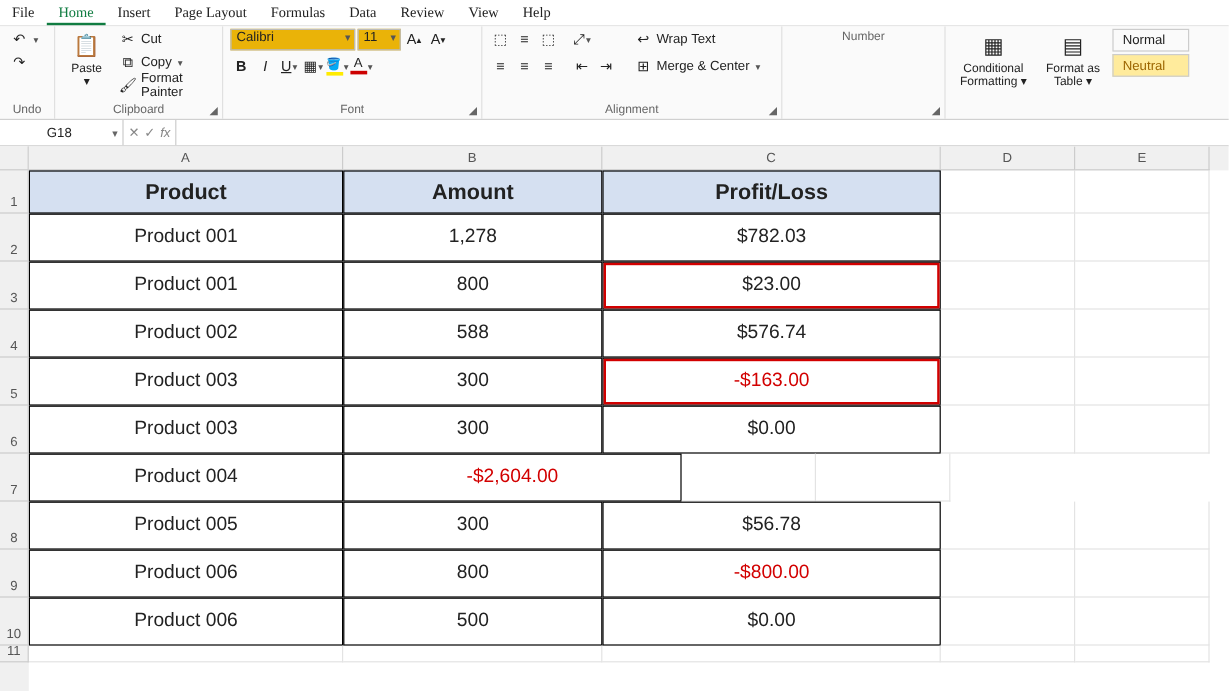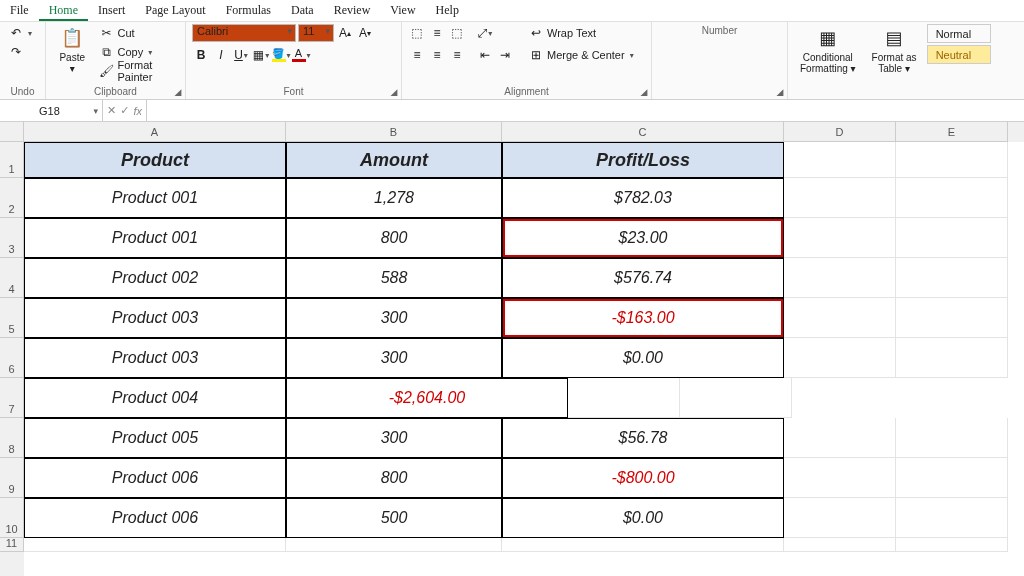--- a/index.html
+++ b/index.html
@@ -18,21 +18,21 @@
 .launcher { position: absolute; right: 2px; bottom: 2px; width: 10px; height: 10px; font-size: 9px; color: #666; display: flex; align-items: center; justify-content: center; }
 
 .vbtn { display: flex; flex-direction: column; align-items: center; justify-content: center; padding: 2px 6px; gap: 2px; cursor: pointer; }
 .vbtn .ic { width: 24px; height: 24px; display: flex; align-items: center; justify-content: center; font-size: 18px; }
 .vbtn .lbl { font-size: 10px; text-align: center; line-height: 1.1; }
 .hbtn { display: flex; align-items: center; gap: 4px; padding: 1px 3px; cursor: pointer; font-size: 11px; height: 18px; }
 .hbtn .ic { width: 14px; height: 14px; display: flex; align-items: center; justify-content: center; font-size: 12px; }
 .col { display: flex; flex-direction: column; gap: 1px; }
 .row { display: flex; gap: 2px; align-items: center; }
 
-.sel { border: 1px solid #bbb; background: #c2410c; font-size: 11px; height: 18px; padding: 0 14px 0 4px; position: relative; }
+.sel { border: 1px solid #bbb; background: #eab308; font-size: 11px; height: 18px; padding: 0 14px 0 4px; position: relative; }
 .sel::after { content: "▾"; position: absolute; right: 3px; top: 1px; font-size: 9px; color: #555; }
 .sel.font { width: 104px; }
 .sel.size { width: 36px; }
 .sel.numfmt { width: 120px; }
 
 .sq { width: 18px; height: 18px; display: flex; align-items: center; justify-content: center; cursor: pointer; font-size: 12px; }
 .dd::after { content: "▾"; font-size: 8px; margin-left: 1px; color: #555; }
 
 .swatch-a { width: 14px; height: 3px; background: #c00; }
 .swatch-fill { width: 14px; height: 3px; background: #ffeb00; }
@@ -48,21 +48,21 @@
 .fxinput { flex: 1; padding: 0 6px; display: flex; align-items: center; }
 
 
 .grid { display: flex; height: calc(576px - 22px - 78px - 22px); }
 .rowhdrs { display: flex; flex-direction: column; background: #f0f0f0; }
 .corner { width: 24px; height: 20px; border-right: 1px solid #ccc; border-bottom: 1px solid #ccc; background: #f0f0f0; }
 .rh { width: 24px; border-right: 1px solid #ccc; border-bottom: 1px solid #ccc; display: flex; align-items: flex-end; justify-content: center; font-size: 11px; color: #555; padding-bottom: 2px; }
 .cells { flex: 1; display: flex; flex-direction: column; overflow: hidden; }
 .colhdrs { display: flex; height: 20px; background: #f0f0f0; }
 .ch { border-right: 1px solid #ccc; border-bottom: 1px solid #ccc; display: flex; align-items: center; justify-content: center; font-size: 11px; color: #555; }
-.datarow { display: flex; font-style: italic; }
+.datarow { display: flex; }
 .cell { border-right: 1px solid #e3e3e3; border-bottom: 1px solid #e3e3e3; display: flex; align-items: center; justify-content: center; font-size: 16px; padding: 0 6px; overflow: hidden; }
 .cA { width: 262px; } .cB { width: 216px; } .cC { width: 282px; } .cD { width: 112px; } .cE { width: 112px; }
 .th { background: #d5e0f1; font-weight: bold; border: 1px solid #000 !important; font-size: 18px; }
 .bd { border: 1px solid #000 !important; }
 .neg { color: #d20000; }
 .boxred { outline: 2px solid #d20000; outline-offset: -3px; }
 .r1 { height: 36px; } .rN { height: 40px; } .rS { height: 14px; }
 </style>
 </head>
 <body>

